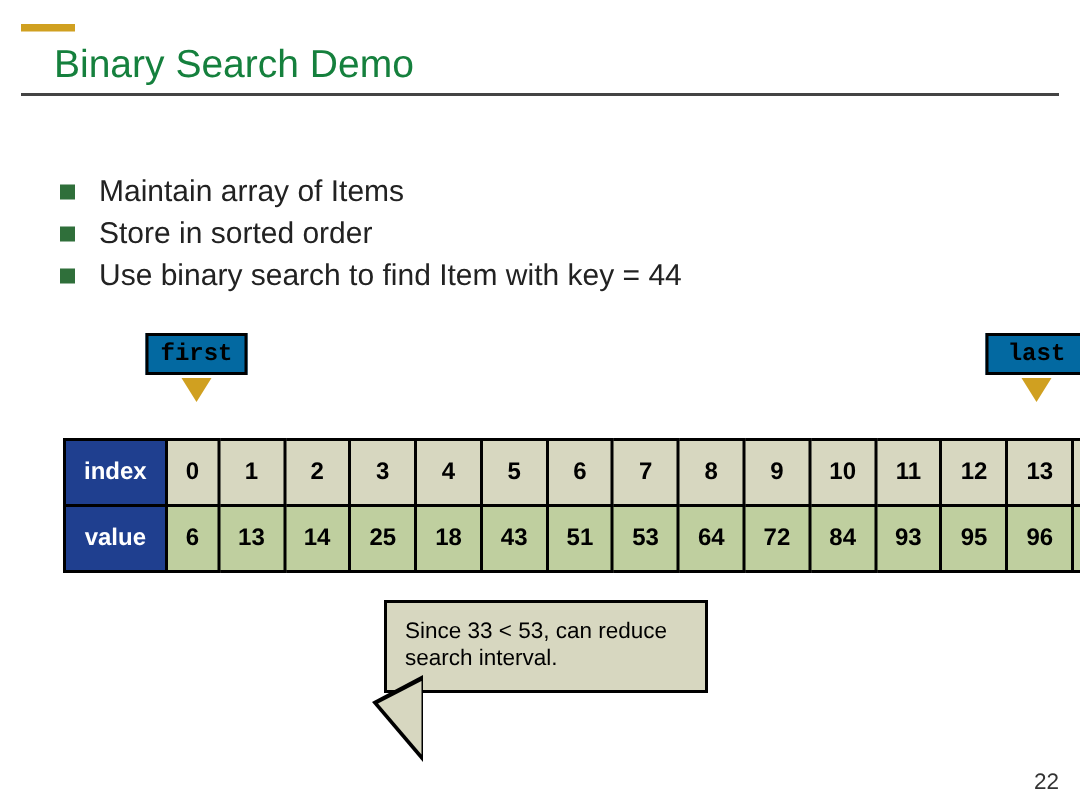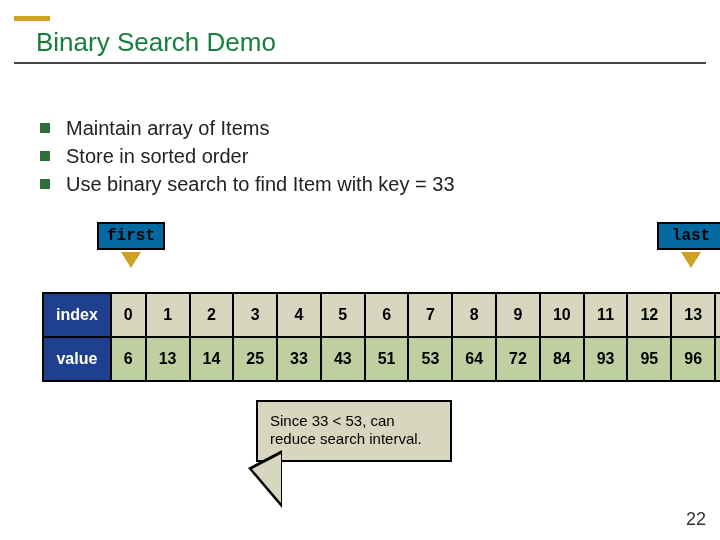--- a/index.html
+++ b/index.html
@@ -116,21 +116,21 @@
   }
   .array .val td {
     background: #bfcf9f;
     font-weight: bold;
   }
 
   
   .callout {
     position: absolute;
     left: 256px; top: 400px;
-    width: 196px;
+    width: 216px;
     border: 2px solid #000;
     background: #d7d7c0;
     padding: 10px 12px 12px 12px;
     font-size: 15px;
     line-height: 1.2;
   }
   .callout-tail {
     position: absolute;
     left: 248px; top: 450px;
     width: 0; height: 0;
@@ -145,21 +145,21 @@
     left: 4px; top: -14px;
     width: 0; height: 0;
     border-top: 15px solid transparent;
     border-bottom: 34px solid transparent;
     border-right: 29px solid #d7d7c0;
   }
 
   .pagenum {
     position: absolute;
     right: 14px; bottom: 10px;
-    font-size: 18px;
+    font-size: 15px;
     color: #333;
   }
 </style>
 </head>
 <body>
 
 <div class="title-wrap">
   <div class="title-accent"></div>
   <div class="title">Binary Search Demo</div>
   <hr class="title-rule">
@@ -169,21 +169,21 @@
   <div class="bullet-row">
     <div class="bullet-square"></div>
     <span>Maintain array of Items</span>
   </div>
   <div class="bullet-row">
     <div class="bullet-square"></div>
     <span>Store in sorted order</span>
   </div>
   <div class="bullet-row">
     <div class="bullet-square"></div>
-    <span>Use binary search to find Item with key = 33</span>
+    <span>Use binary search to find Item with key = 44</span>
   </div>
 </div>
 
 <div class="ptr-row">
   <div class="ptr" id="ptr-first" style="left: 97px;">
     <div class="ptr-box">first</div>
     <div class="ptr-arrow"></div>
   </div>
   <div class="ptr" id="ptr-last" style="left: 657px;">
     <div class="ptr-box">last</div>
@@ -210,21 +210,21 @@
     <td>12</td>
     <td>13</td>
     <td>14</td>
   </tr>
   <tr class="val">
     <th class="rowhdr">value</th>
     <td>6</td>
     <td>13</td>
     <td>14</td>
     <td>25</td>
-    <td>33</td>
+    <td>18</td>
     <td>43</td>
     <td>51</td>
     <td>53</td>
     <td>64</td>
     <td>72</td>
     <td>84</td>
     <td>93</td>
     <td>95</td>
     <td>96</td>
     <td>97</td>

